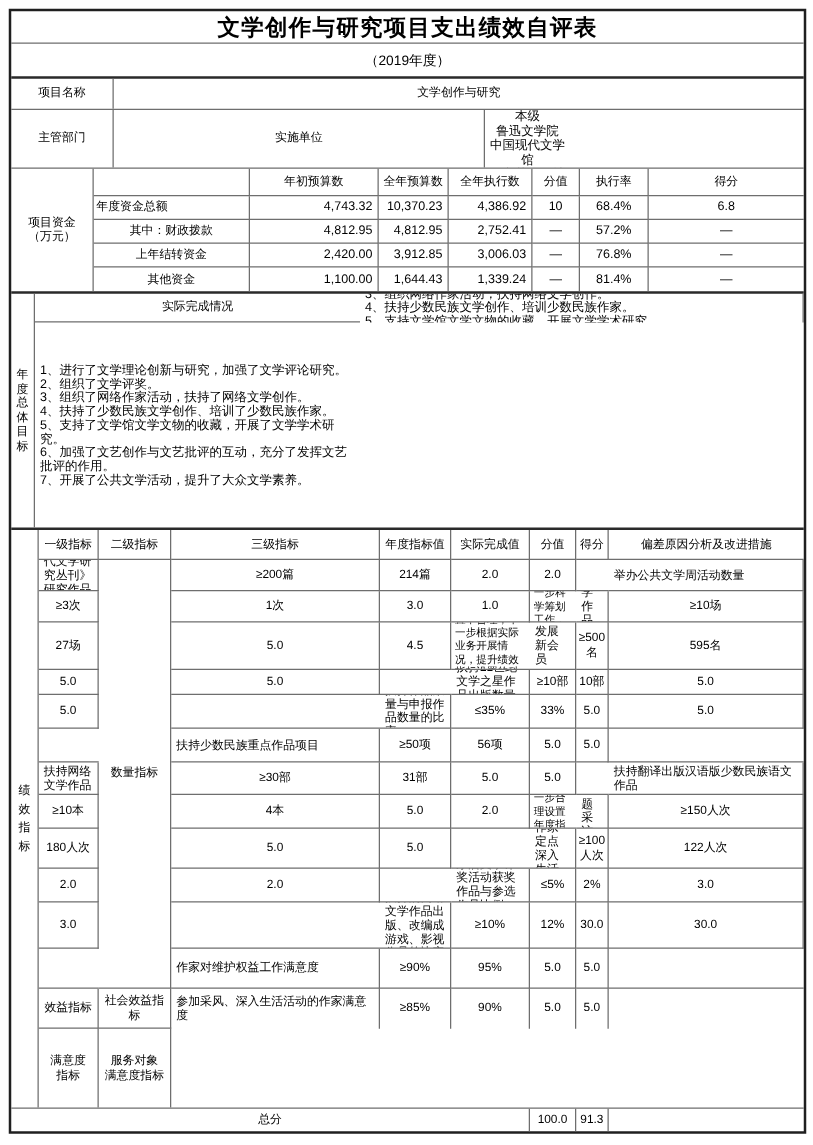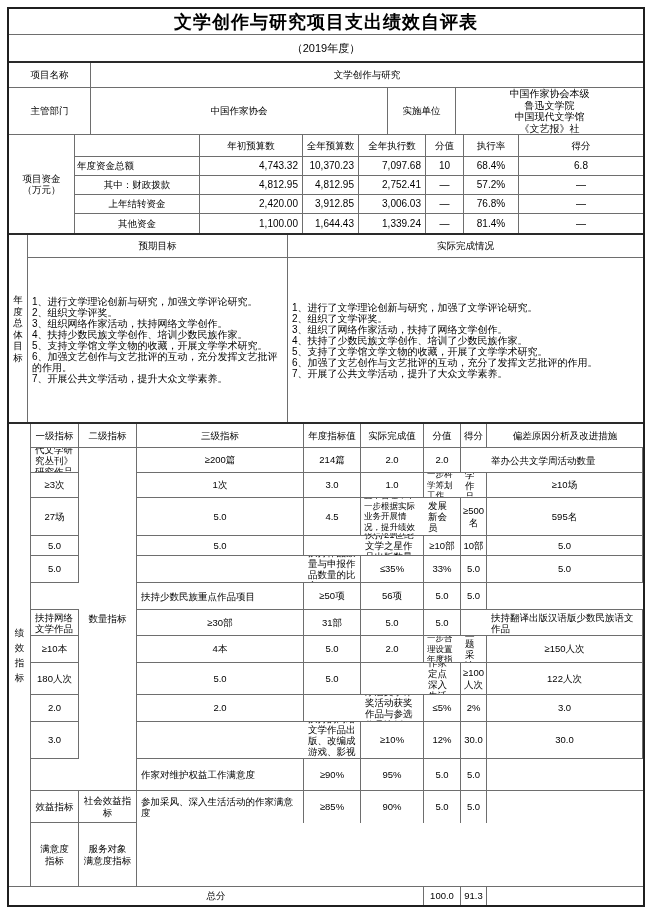--- a/index.html
+++ b/index.html
@@ -64,21 +64,20 @@
   <div class="sec title-row">文学创作与研究项目支出绩效自评表</div>
   <div class="sec subtitle-row bt1">（2019年度）</div>
 
   <div class="sec grid g-name bt2">
     <div class="cell lr">项目名称</div>
     <div class="cell lc lr">文学创作与研究</div>
   </div>
 
   <div class="sec grid g-dept bt1">
     <div class="cell lr">主管部门</div>
-    <div class="cell lr">中国作家协会</div>
     <div class="cell lr">实施单位</div>
     <div class="cell lc lr pre impl">中国作家协会本级
 鲁迅文学院
 中国现代文学馆
 《文艺报》社</div>
   </div>
 
   <div class="sec grid g-funds bt1">
     <div class="cell f-label lr pre">项目资金
 （万元）</div>
@@ -86,21 +85,21 @@
     <div class="cell hdr">年初预算数</div>
     <div class="cell hdr">全年预算数</div>
     <div class="cell hdr">全年执行数</div>
     <div class="cell hdr">分值</div>
     <div class="cell hdr">执行率</div>
     <div class="cell hdr lc">得分</div>
 
     <div class="cell l">年度资金总额</div>
     <div class="cell r num">4,743.32</div>
     <div class="cell r num">10,370.23</div>
-    <div class="cell r num">7,097.68</div>
+    <div class="cell r num">4,386.92</div>
     <div class="cell num">10</div>
     <div class="cell num">68.4%</div>
     <div class="cell num lc">6.8</div>
 
     <div class="cell">其中：财政拨款</div>
     <div class="cell r num">4,812.95</div>
     <div class="cell r num">4,812.95</div>
     <div class="cell r num">2,752.41</div>
     <div class="cell num">—</div>
     <div class="cell num">57.2%</div>
@@ -120,21 +119,20 @@
     <div class="cell r num lr">1,339.24</div>
     <div class="cell num lr">—</div>
     <div class="cell num lr">81.4%</div>
     <div class="cell num lc lr">—</div>
   </div>
 
   <div class="sec grid g-goals bt2">
     <div class="cell go-label lr pre">年度
 总体
 目标</div>
-    <div class="cell hdr">预期目标</div>
     <div class="cell hdr lc">实际完成情况</div>
     <div class="cell l lr pre goal-text">1、进行文学理论创新与研究，加强文学评论研究。
 2、组织文学评奖。
 3、组织网络作家活动，扶持网络文学创作。
 4、扶持少数民族文学创作、培训少数民族作家。
 5、支持文学馆文学文物的收藏，开展文学学术研究。
 6、加强文艺创作与文艺批评的互动，充分发挥文艺批评的作用。
 7、开展公共文学活动，提升大众文学素养。</div>
     <div class="cell l lc lr pre goal-text">1、进行了文学理论创新与研究，加强了文学评论研究。
 2、组织了文学评奖。

